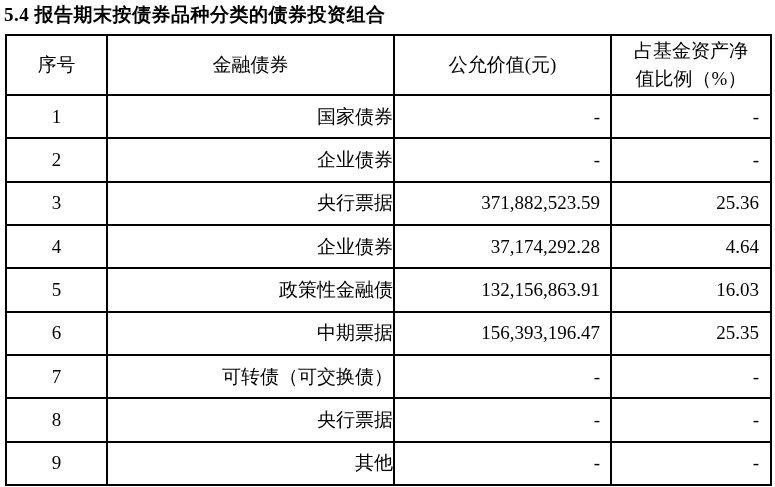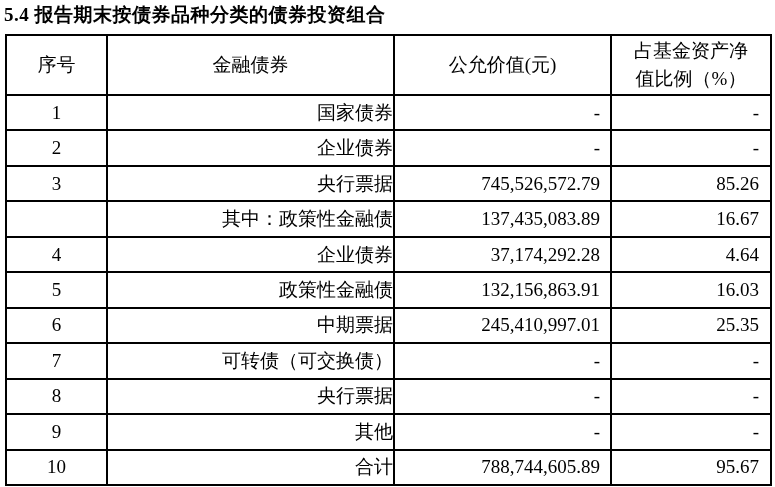--- a/index.html
+++ b/index.html
@@ -71,66 +71,54 @@
       </tr>
       <tr>
         <td class="c-no">2</td>
         <td class="c-type">企业债券</td>
         <td class="c-val">-</td>
         <td class="c-pct">-</td>
       </tr>
       <tr>
         <td class="c-no">3</td>
         <td class="c-type">央行票据</td>
-        <td class="c-val">745,526,572.79</td>
-        <td class="c-pct">85.26</td>
-      </tr>
-      <tr>
-        <td class="c-no"></td>
-        <td class="c-type">其中：政策性金融债</td>
-        <td class="c-val">137,435,083.89</td>
-        <td class="c-pct">16.67</td>
+        <td class="c-val">371,882,523.59</td>
+        <td class="c-pct">25.36</td>
       </tr>
       <tr>
         <td class="c-no">4</td>
         <td class="c-type">企业债券</td>
         <td class="c-val">37,174,292.28</td>
         <td class="c-pct">4.64</td>
       </tr>
       <tr>
         <td class="c-no">5</td>
         <td class="c-type">政策性金融债</td>
         <td class="c-val">132,156,863.91</td>
         <td class="c-pct">16.03</td>
       </tr>
       <tr>
         <td class="c-no">6</td>
         <td class="c-type">中期票据</td>
-        <td class="c-val">245,410,997.01</td>
+        <td class="c-val">156,393,196.47</td>
         <td class="c-pct">25.35</td>
       </tr>
       <tr>
         <td class="c-no">7</td>
         <td class="c-type">可转债（可交换债）</td>
         <td class="c-val">-</td>
         <td class="c-pct">-</td>
       </tr>
       <tr>
         <td class="c-no">8</td>
         <td class="c-type">央行票据</td>
         <td class="c-val">-</td>
         <td class="c-pct">-</td>
       </tr>
       <tr>
         <td class="c-no">9</td>
         <td class="c-type">其他</td>
         <td class="c-val">-</td>
         <td class="c-pct">-</td>
       </tr>
-      <tr>
-        <td class="c-no">10</td>
-        <td class="c-type">合计</td>
-        <td class="c-val">788,744,605.89</td>
-        <td class="c-pct">95.67</td>
-      </tr>
     </tbody>
   </table>
 </div>
 
 </body></html>

